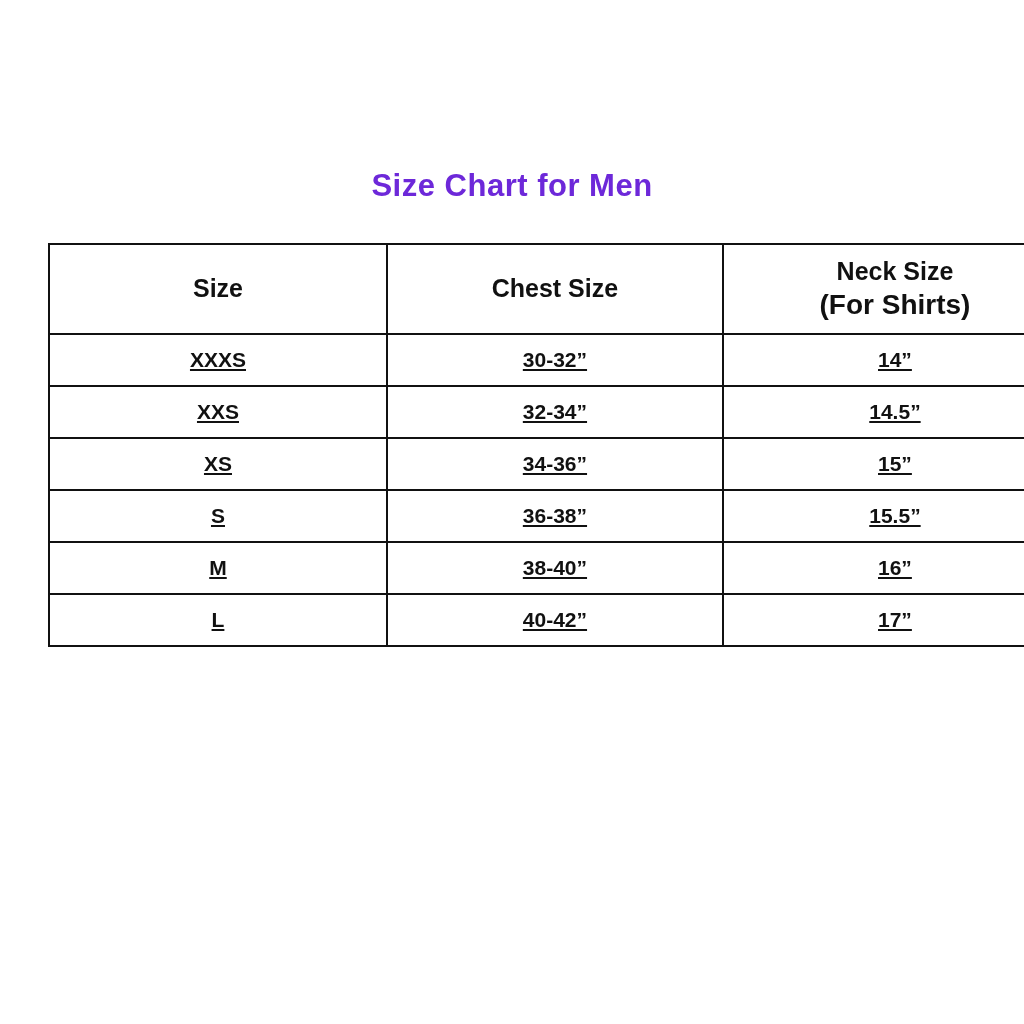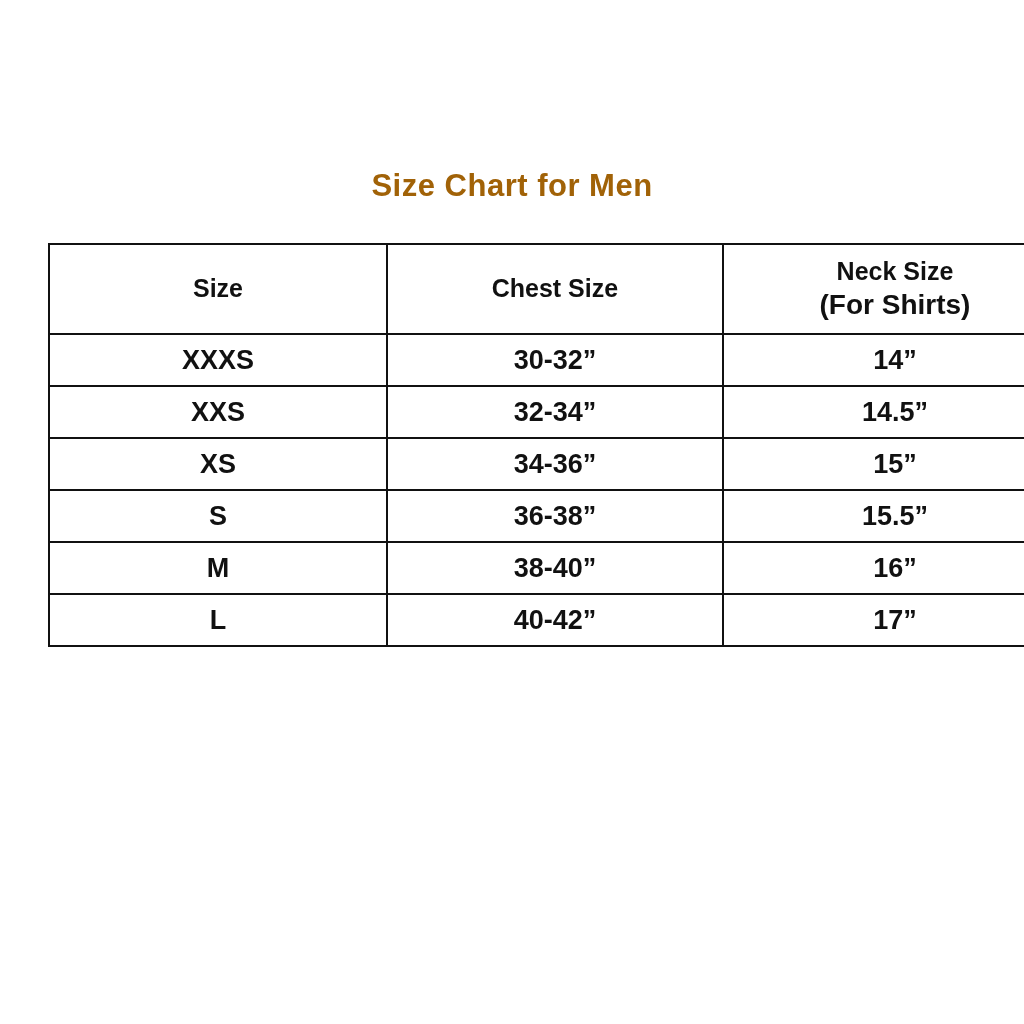--- a/index.html
+++ b/index.html
@@ -16,21 +16,21 @@
     box-sizing: border-box;
   }
   .chart-title {
     position: absolute;
     top: 168px;
     left: 0;
     width: 100%;
     text-align: center;
     font-size: 31px;
     font-weight: bold;
-    color: #a16207;
+    color: #6d28d9;
     letter-spacing: 0.5px;
   }
   table.size-table {
     position: absolute;
     top: 243px;
     left: 48px;
     width: 1020px;
     border-collapse: collapse;
     table-layout: fixed;
     background: #ffffff;
@@ -44,21 +44,22 @@
     font-weight: bold;
     padding: 0;
   }
   table.size-table th {
     height: 88px;
     font-size: 25px;
     line-height: 1.25;
   }
   table.size-table td {
     height: 50px;
-    font-size: 27px;
+    font-size: 21px;
+    text-decoration: underline;
   }
   col.c-size  { width: 33.2%; }
   col.c-chest { width: 33.0%; }
   col.c-neck  { width: 33.8%; }
   .sub-label {
     display: block;
     font-size: 28px;
   }
 </style>
 </head>

